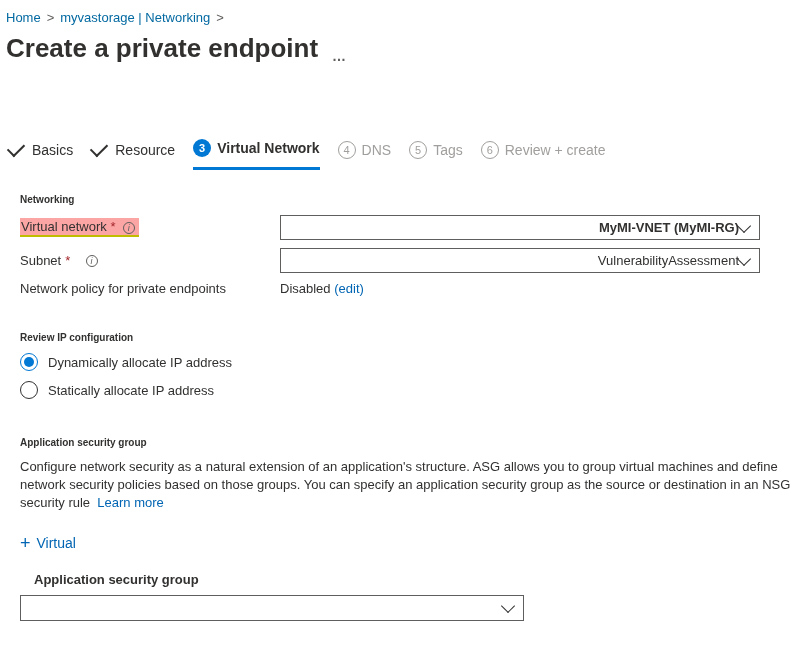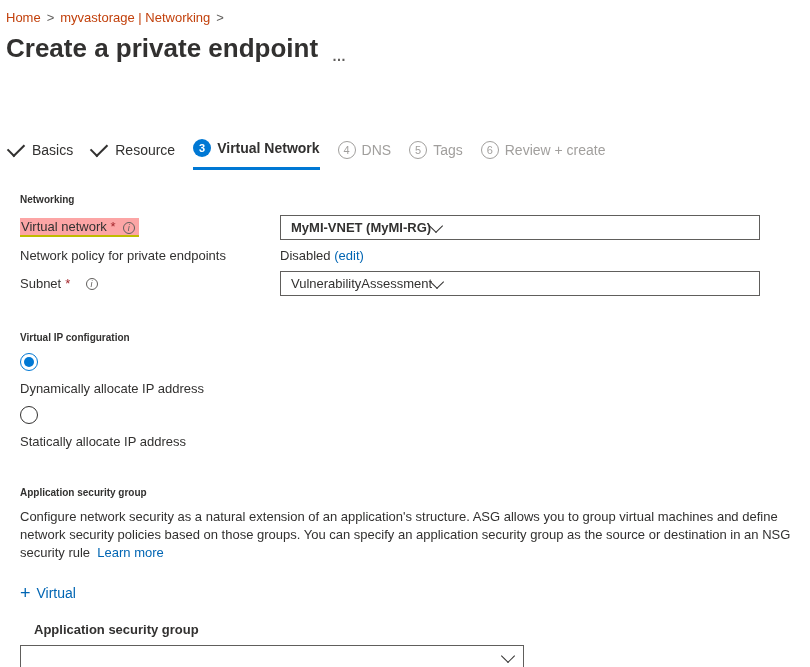--- a/index.html
+++ b/index.html
@@ -1,43 +1,43 @@
 <!DOCTYPE html>
 <html><head>
   <meta charset="utf-8">
   <style>
     * { box-sizing: border-box; margin: 0; padding: 0; }
     body { font-family: "Segoe UI", -apple-system, sans-serif; font-size: 13px; color: #323130; width: 810px; padding: 8px 0 0 4px; }
     .breadcrumb { display: flex; align-items: center; gap: 6px; font-size: 13px; padding: 2px 2px 6px 2px; }
-    .breadcrumb a { color: #c2410c; text-decoration: none; }
+    .breadcrumb a { color: #0369a1; text-decoration: none; }
     .breadcrumb .sep { color: #605e5c; }
     h1.page-title { font-size: 26px; font-weight: 600; padding: 2px 2px 10px 2px; display: flex; align-items: flex-end; gap: 14px; }
     .more-dots { font-size: 14px; color: #605e5c; letter-spacing: 2px; cursor: pointer; }
     .tabs { display: flex; align-items: center; gap: 18px; padding: 24px 4px 0 4px; font-size: 14px; border-bottom: 0; }
     .tab { display: flex; align-items: center; gap: 6px; padding: 6px 0 10px 0; color: #323130; cursor: pointer; position: relative; margin-top: 35px; }
     .tab.done::before { content: ""; width: 14px; height: 8px; border-left: 2px solid #323130; border-bottom: 2px solid #323130; transform: rotate(-45deg); display: inline-block; margin-right: 2px; margin-top: -4px; }
     .tab .numcircle { width: 18px; height: 18px; border-radius: 50%; display: inline-flex; align-items: center; justify-content: center; font-size: 11px; }
     .tab.current { font-weight: 700; border-bottom: 3px solid #0078d4; }
     .tab.current .numcircle { background: #0078d4; color: #fff; }
     .tab.future { color: #a19f9d; }
     .tab.future .numcircle { border: 1px solid #a19f9d; color: #a19f9d; }
     .content { padding: 18px 16px 0 16px; }
     .section-title { font-weight: 600; font-size: 10px; margin: 6px 0 10px 0; }
     .desc { font-size: 13px; color: #323130; margin-bottom: 14px; line-height: 1.4; }
     .link { color: #0065b3; text-decoration: none; cursor: pointer; }
     .formrow { display: flex; align-items: center; margin: 8px 0; }
     .formlabel { width: 260px; font-size: 13px; display: flex; align-items: center; gap: 4px; }
     .highlight { background: #fca5a5; padding: 1px 4px 1px 1px; border-bottom: 2px solid #c0bc00; }
     .req { color: #a4262c; }
     .info-icon { width: 12px; height: 12px; border: 1px solid #605e5c; border-radius: 50%; display: inline-flex; align-items: center; justify-content: center; font-size: 9px; color: #605e5c; font-style: italic; cursor: pointer; }
-    .select-box { flex: 1; max-width: 480px; border: 1px solid #605e5c; padding: 4px 10px; display: flex; justify-content: flex-start; align-items: center; font-size: 13px; cursor: pointer; background: #fff; }
+    .select-box { flex: 1; max-width: 480px; border: 1px solid #605e5c; padding: 4px 10px; display: flex; justify-content: flex-end; align-items: center; font-size: 13px; cursor: pointer; background: #fff; }
     .select-box.bold-val { font-weight: 700; }
     .chev { width: 10px; height: 10px; border-right: 1.5px solid #323130; border-bottom: 1.5px solid #323130; transform: rotate(45deg); margin-top: -4px; }
     .policy-val { font-size: 13px; }
-    .radio-row { display: flex; align-items: flex-start; gap: 10px; margin: 10px 0; font-size: 13px; cursor: pointer; flex-direction: column; }
+    .radio-row { display: flex; align-items: center; gap: 10px; margin: 10px 0; font-size: 13px; cursor: pointer; }
     .radio { width: 18px; height: 18px; border: 1px solid #323130; border-radius: 50%; display: inline-flex; align-items: center; justify-content: center; }
     .radio.selected { border-color: #0078d4; }
     .radio.selected::after { content: ""; width: 10px; height: 10px; border-radius: 50%; background: #0078d4; }
     .create-btn { display: inline-flex; align-items: center; gap: 6px; color: #0065b3; font-size: 14px; cursor: pointer; margin: 6px 0 12px 0; }
     .plus { font-size: 18px; font-weight: 300; }
     .asg-select { width: 504px; border: 1px solid #605e5c; padding: 4px 10px; height: 26px; display: flex; justify-content: flex-end; align-items: center; cursor: pointer; margin-left: 0; }
     .subheader { font-weight: 600; font-size: 13px; margin: 6px 0 8px 14px; }
     .spacer { height: 22px; }
   </style>
 </head>
@@ -87,38 +87,38 @@
     <div class="formlabel">
       <span class="highlight"><span>Virtual network</span> <span class="req">*</span>&nbsp;&nbsp;<span class="info-icon">i</span></span>
     </div>
     <div class="select-box bold-val">
       <span>MyMI-VNET (MyMI-RG)</span>
       <span class="chev"></span>
     </div>
   </div>
 
   <div class="formrow">
-    <div class="formlabel">Network policy for private endpoints</div>
-    <div class="policy-val">
-      <span>Disabled</span> <a class="link">(edit)</a>
-    </div>
-  </div>
-
-  <div class="formrow">
     <div class="formlabel">
       <span>Subnet</span> <span class="req">*</span>&nbsp;&nbsp;<span class="info-icon">i</span>
     </div>
     <div class="select-box">
       <span>VulnerabilityAssessment</span>
       <span class="chev"></span>
     </div>
   </div>
 
+  <div class="formrow">
+    <div class="formlabel">Network policy for private endpoints</div>
+    <div class="policy-val">
+      <span>Disabled</span> <a class="link">(edit)</a>
+    </div>
+  </div>
+
   <div class="spacer"></div>
-  <div class="section-title">Virtual IP configuration</div>
+  <div class="section-title">Review IP configuration</div>
 
   <div class="radio-row">
     <span class="radio selected"></span>
     <span>Dynamically allocate IP address</span>
   </div>
   <div class="radio-row">
     <span class="radio"></span>
     <span>Statically allocate IP address</span>
   </div>
 

